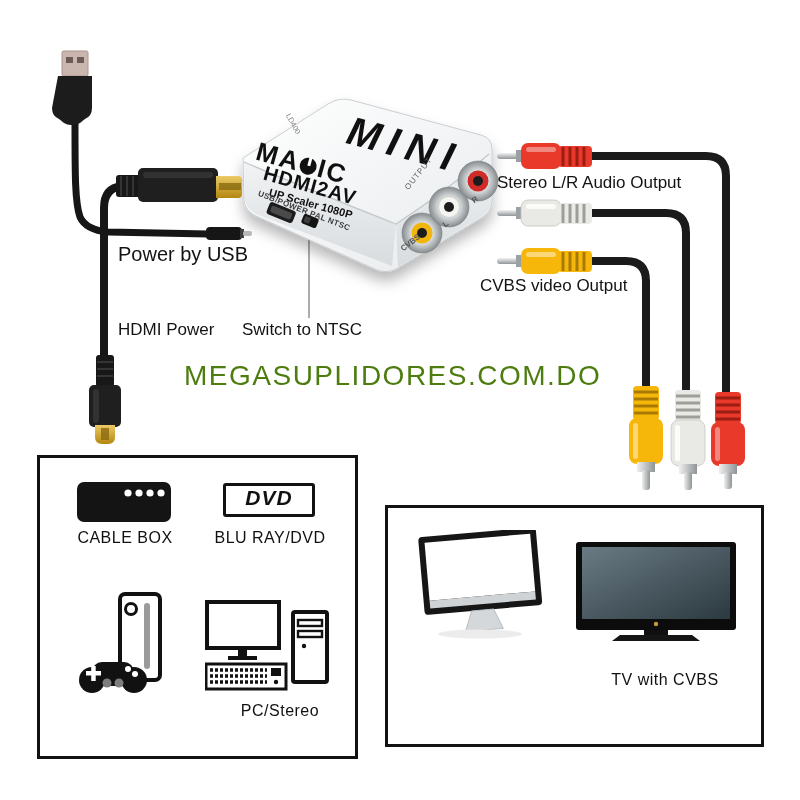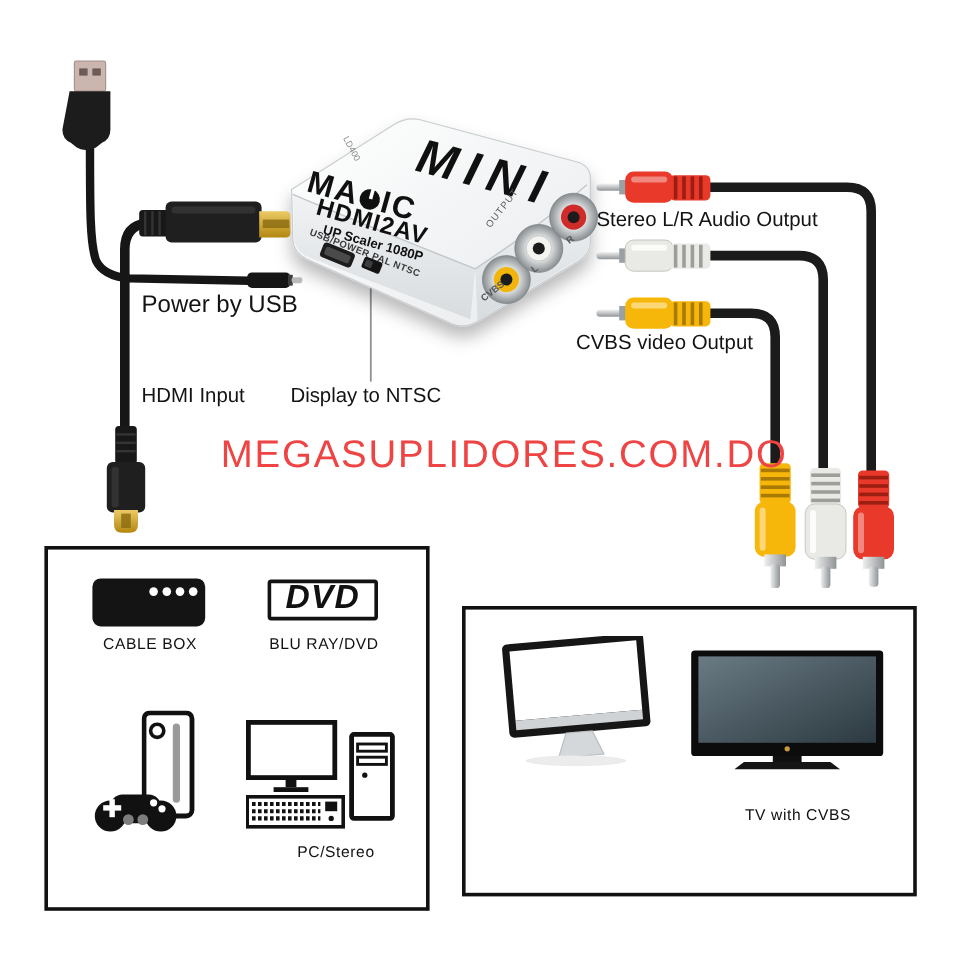--- a/index.html
+++ b/index.html
@@ -2,22 +2,22 @@
 <html><head>
 <meta charset="utf-8">
 <style>
   html,body{margin:0;padding:0;background:#fff;}
   .stage{position:relative;width:800px;height:800px;background:#fff;overflow:hidden;
          font-family:"Liberation Sans",sans-serif;color:#111;}
   .abs{position:absolute;}
   .label{position:absolute;color:#131313;white-space:nowrap;}
   .lbl-lg{font-size:20px;}
   .lbl-md{font-size:17px;}
-  .watermark{position:absolute;left:184px;top:360px;width:430px;font-size:32px;
-             color:#ef4444;letter-spacing:1.5px;white-space:nowrap;}
+  .watermark{position:absolute;left:184px;top:360px;width:430px;font-size:28px;
+             color:#4d7c0f;letter-spacing:1.5px;white-space:nowrap;}
   
   .dev-text{position:absolute;transform-origin:0 0;white-space:nowrap;color:#101010;}
   .t-mini{left:354px;top:108px;transform:rotate(15deg);font-size:40px;font-weight:bold;
           font-style:italic;letter-spacing:8px;}
   .t-brand{left:261px;top:136px;transform:rotate(15.5deg);font-size:26px;font-weight:800;
            letter-spacing:2px;}
   .t-model{left:267px;top:162px;transform:rotate(15.5deg);font-size:20px;font-weight:bold;
            letter-spacing:1px;}
   .t-sub{left:271px;top:186px;transform:rotate(15.5deg);font-size:11px;font-weight:bold;}
   .t-front{left:260px;top:189px;transform:rotate(21deg);font-size:8px;font-weight:bold;
@@ -25,25 +25,25 @@
   .t-ld{left:292px;top:112px;transform:rotate(62deg);font-size:7.5px;color:#8a8a8a;}
   .t-output{left:403px;top:186px;transform:rotate(-52deg);font-size:8px;color:#5c5c5c;
             letter-spacing:1px;}
   .t-jack{position:absolute;transform-origin:0 0;font-size:8px;font-weight:bold;color:#555;}
   .power-glyph{display:inline-block;width:17px;height:17px;background:#101010;border-radius:50%;
                position:relative;vertical-align:-1px;margin:0 1px;}
   .power-glyph::after{content:"";position:absolute;left:50%;top:-1px;width:3px;height:9px;
                background:#fff;transform:translateX(-50%);}
   
   .box{position:absolute;border:3px solid #121212;background:#fff;}
-  .box-label{position:absolute;font-size:13px;color:#111;letter-spacing:.5px;text-align:center;
+  .box-label{position:absolute;font-size:16px;color:#111;letter-spacing:.5px;text-align:center;
              white-space:nowrap;}
   .dvd-badge{position:absolute;border:3px solid #121212;border-radius:3px;width:86px;height:28px;
-             display:flex;align-items:flex-end;justify-content:center;font-weight:800;
-             font-style:italic;font-size:28px;letter-spacing:1px;}
+             display:flex;align-items:flex-start;justify-content:center;font-weight:800;
+             font-style:italic;font-size:21px;letter-spacing:1px;}
 </style>
 </head>
 <body>
 
 <div class="stage">
 
   <svg class="abs" width="800" height="800" viewBox="0 0 800 800" style="left:0;top:0">
     <defs>
       <linearGradient id="devTop" x1="0" y1="0" x2="1" y2="1">
         <stop offset="0" stop-color="#ffffff"></stop>
@@ -244,22 +244,22 @@
   <div class="dev-text t-model">HDMI2AV</div>
   <div class="dev-text t-sub">UP Scaler 1080P</div>
   <div class="dev-text t-front">USB/POWER PAL NTSC</div>
   <div class="dev-text t-ld">LD400</div>
   <div class="dev-text t-output">OUTPUT</div>
   <div class="t-jack" style="left:399px;top:246px;transform:rotate(-38deg)">CVBS</div>
   <div class="t-jack" style="left:441px;top:222px;transform:rotate(-38deg)">L</div>
   <div class="t-jack" style="left:470px;top:198px;transform:rotate(-38deg)">R</div>
 
   <div class="label lbl-lg" style="left:118px;top:243px">Power by USB</div>
-  <div class="label lbl-md" style="left:118px;top:320px">HDMI Input</div>
-  <div class="label lbl-md" style="left:242px;top:320px">Display to NTSC</div>
+  <div class="label lbl-md" style="left:118px;top:320px">HDMI Power</div>
+  <div class="label lbl-md" style="left:242px;top:320px">Switch to NTSC</div>
   <div class="label lbl-md" style="left:480px;top:276px">CVBS video Output</div>
   <div class="label lbl-md" style="left:497px;top:173px">Stereo L/R Audio Output</div>
 
   <div class="watermark">MEGASUPLIDORES.COM.DO</div>
 
   <div class="box" style="left:37px;top:455px;width:315px;height:298px">
 
     <svg class="abs" style="left:36px;top:23px" width="96" height="42" viewBox="0 0 96 42">
       <rect x="1" y="1" width="94" height="40" rx="7" fill="#141414"></rect>
       <circle cx="52" cy="12" r="3.6" fill="#fff"></circle>

